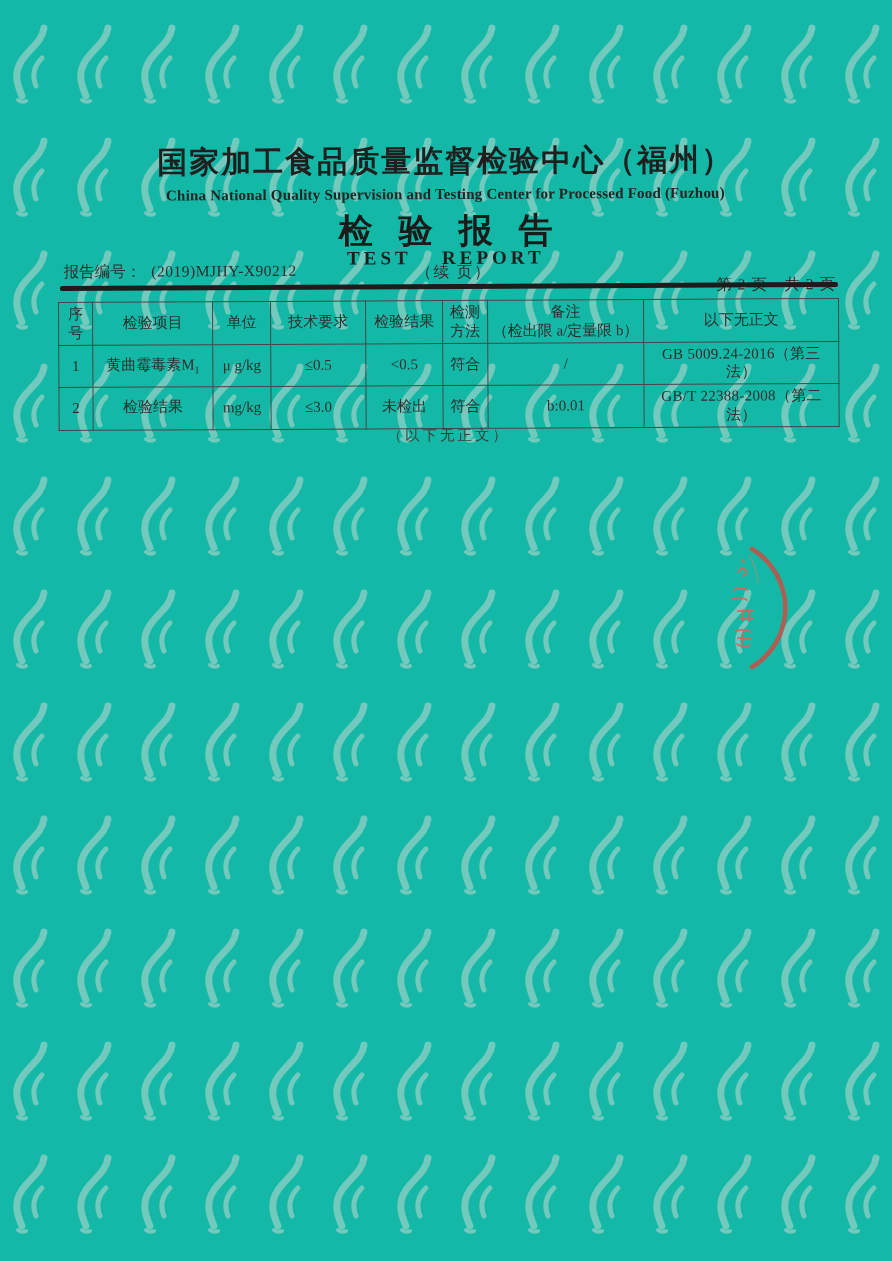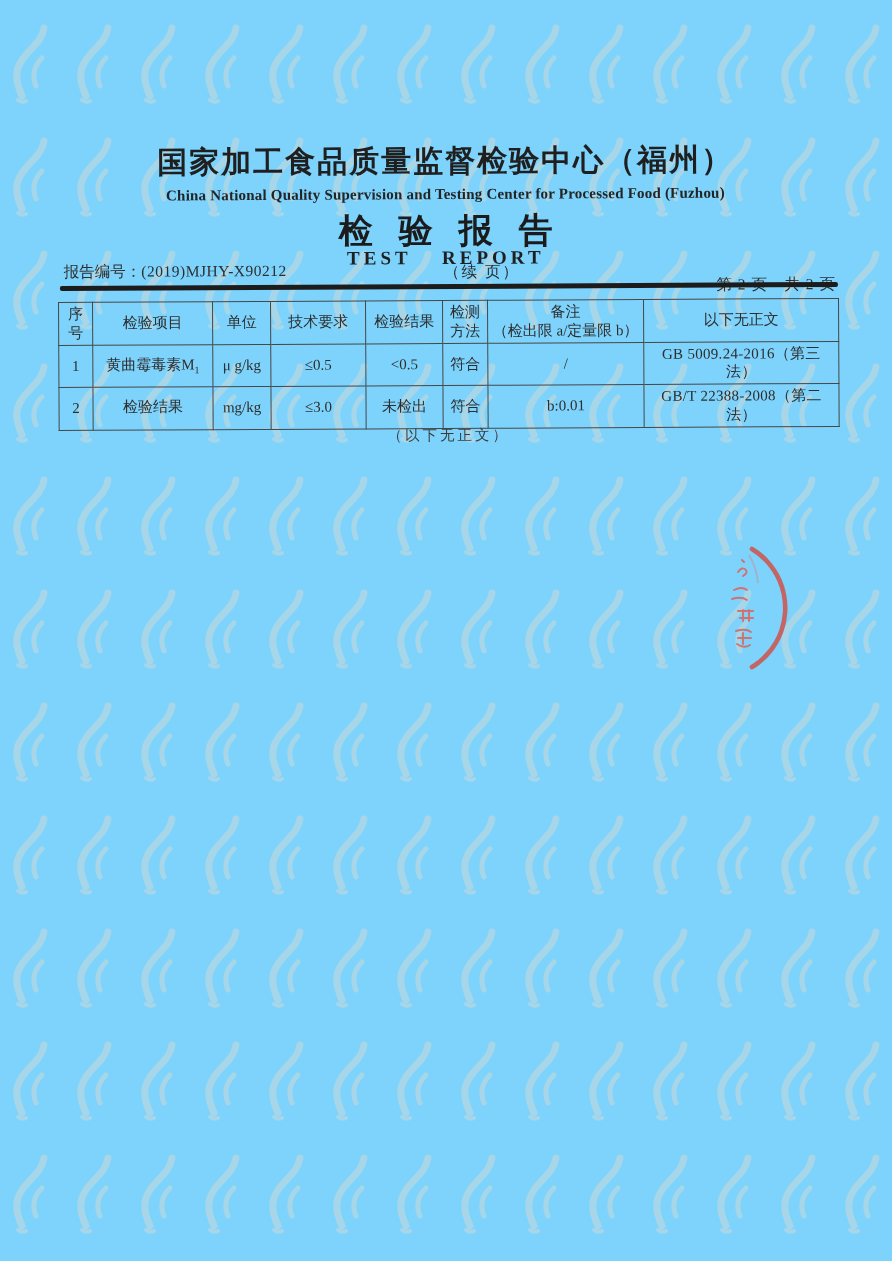--- a/index.html
+++ b/index.html
@@ -1,37 +1,37 @@
 <!DOCTYPE html>
 <html><head>
 <meta charset="utf-8">
 <style>
   html,body{margin:0;padding:0;background:#ffffff;}
   .page{
     position:relative;width:892px;height:1261px;overflow:hidden;
-    background:#7dd3fc;
+    background:#14b8a6;
     font-family:"Liberation Serif","DejaVu Serif",serif;
     color:#2b2b2b;
   }
   .watermark{position:absolute;inset:0;width:892px;height:1261px;pointer-events:none;}
   .doc{position:absolute;inset:0;transform:rotate(-0.3deg);transform-origin:450px 300px;}
 
   .org-cn{position:absolute;top:141px;left:0;width:892px;text-align:center;
     font-size:30px;font-weight:bold;letter-spacing:2px;color:#1f1f1f;}
   .org-en{position:absolute;top:186px;left:0;width:892px;text-align:center;
     font-size:15px;font-weight:bold;letter-spacing:0.2px;color:#242424;}
   .title-cn{position:absolute;top:208px;left:0;width:892px;text-align:center;
     font-size:34px;font-weight:bold;letter-spacing:26px;padding-left:26px;box-sizing:border-box;color:#1b1b1b;}
   .title-en{position:absolute;top:247px;left:0;width:892px;text-align:center;
     font-size:19px;font-weight:bold;letter-spacing:4px;word-spacing:22px;color:#1f1f1f;}
 
   .meta-row{position:absolute;top:260px;left:0;width:892px;height:22px;font-size:15.5px;color:#2e2e2e;}
   .report-no{position:absolute;left:64px;top:0;}
-  .report-no .val{letter-spacing:0.5px;font-family:Liberation Serif, serif;}
-  .continuation{position:absolute;left:400px;top:2px;width:120px;text-align:right;letter-spacing:2px;}
+  .report-no .val{margin-left:10px;letter-spacing:0.5px;font-family:Liberation Serif, serif;}
+  .continuation{position:absolute;left:416px;top:2px;width:120px;text-align:left;letter-spacing:2px;}
   .page-ind{position:absolute;right:56px;top:16px;letter-spacing:1px;}
 
   .rule{position:absolute;top:284px;left:60px;width:778px;height:4.5px;background:#1c1c1c;border-radius:2px;}
 
   table.report{
     position:absolute;top:300px;left:58px;width:780px;
     border-collapse:collapse;table-layout:fixed;
     font-size:15px;color:#2e2e2e;
   }
   table.report th,table.report td{

